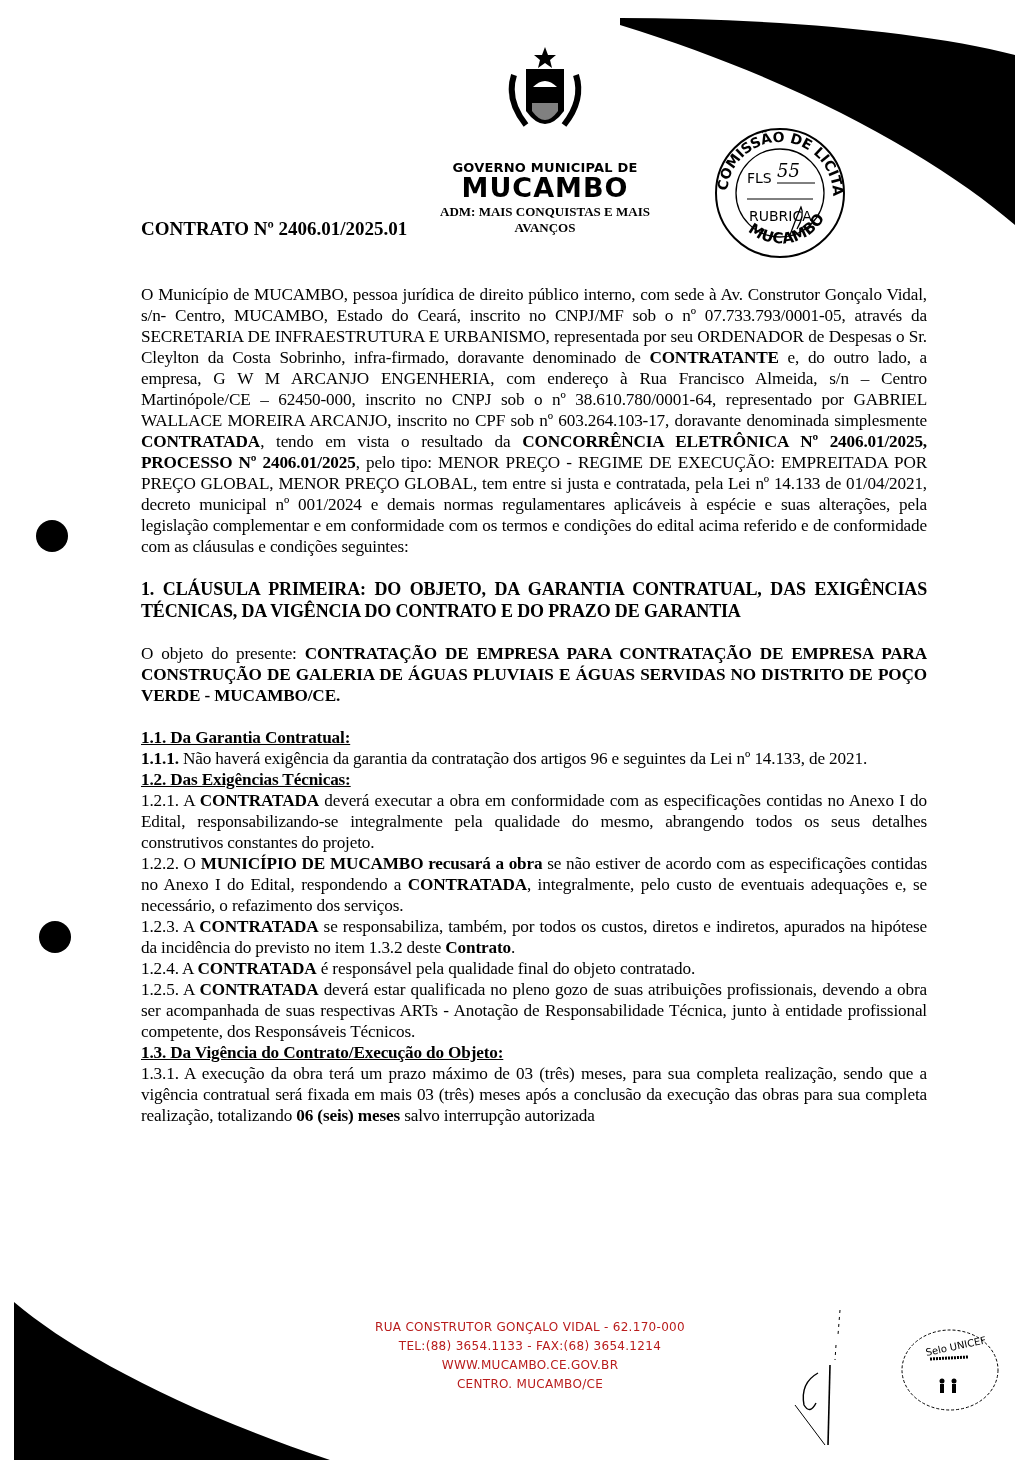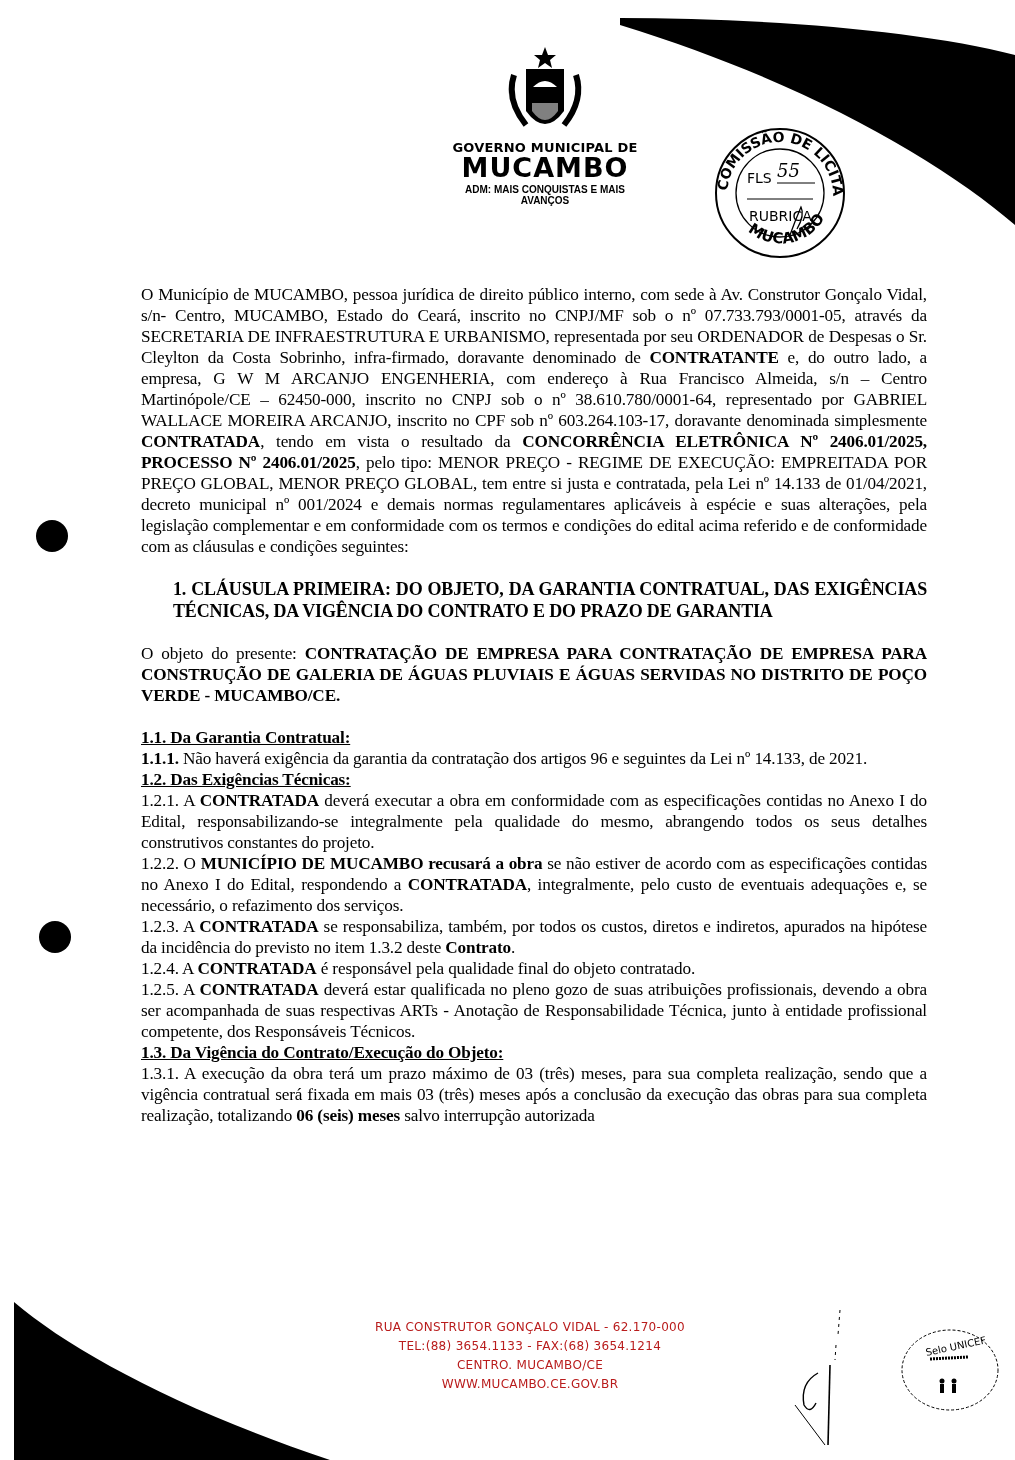--- a/index.html
+++ b/index.html
@@ -2,29 +2,29 @@
 <html><head>
 <meta charset="utf-8">
 <style>
   html, body { margin:0; padding:0; background:#fff; }
   body { width:1015px; height:1460px; position:relative; overflow:hidden; font-family:"Liberation Serif", serif; color:#000; }
   .swoosh-top { position:absolute; left:0; top:0; width:1015px; height:260px; }
   .swoosh-bottom { position:absolute; left:0; top:1240px; width:340px; height:220px; }
   .punch { position:absolute; width:32px; height:32px; border-radius:50%; background:#000; }
   .logo { position:absolute; left:440px; top:45px; width:210px; text-align:center; }
   .logo svg { display:block; margin:0 auto; }
-  .logo .gov { font-family:"DejaVu Sans", sans-serif; font-weight:bold; font-size:13px; letter-spacing:0.2px; margin-top:0; }
+  .logo .gov { font-family:"DejaVu Sans", sans-serif; font-weight:bold; font-size:13px; letter-spacing:0.2px; margin-top:20px; }
   .logo .city { font-family:"DejaVu Sans", sans-serif; font-weight:bold; font-size:27px; line-height:26px; letter-spacing:1px; }
-  .logo .slogan { font-family:Liberation Sans, sans-serif; font-weight:bold; font-size:10px; margin-top:3px; }
+  .logo .slogan { font-family:Liberation Serif, serif; font-weight:bold; font-size:13px; margin-top:3px; }
   .stamp { position:absolute; left:705px; top:125px; width:150px; height:135px; }
   .titles { position:absolute; left:141px; top:218px; font-weight:bold; font-size:19px; line-height:22px; }
   .content { position:absolute; left:141px; top:284px; width:786px; font-size:17.2px; line-height:21px; text-align:justify; letter-spacing:-0.15px; }
   .content p { margin:0; }
   .content .gap { height:21px; }
-  .content .clause { font-weight:bold; font-size:18px; line-height:22px;margin-left:32px; }
+  .content .clause { font-weight:bold; font-size:18px; line-height:22px; }
   .content .h { font-weight:bold;text-decoration:underline; }
   b { font-weight:bold; }
   .footer { position:absolute; left:320px; top:1318px; width:420px; text-align:center; font-family:"DejaVu Sans", sans-serif; font-size:12px; line-height:19px; letter-spacing:0.3px; color:#b91c1c; }
   .signature { position:absolute; left:790px; top:1305px; width:60px; height:140px; }
   .seal { position:absolute; left:898px; top:1325px; width:105px; height:90px; }
 </style>
 </head>
 <body>
 
 <svg class="swoosh-top" viewBox="0 0 1015 260">
@@ -63,20 +63,21 @@
   <text font-family="DejaVu Sans, sans-serif" font-size="15" font-weight="bold"><textPath href="#arcBot" startOffset="22">MUCAMBO</textPath></text>
   <text x="42" y="58" font-family="DejaVu Sans, sans-serif" font-size="14">FLS</text>
   <text x="72" y="52" font-family="DejaVu Serif, serif" font-size="18" font-style="italic">55</text>
   <line x1="72" y1="58" x2="110" y2="58" stroke="#000" stroke-width="1"></line>
   <line x1="42" y1="74" x2="108" y2="74" stroke="#000" stroke-width="1"></line>
   <text x="44" y="96" font-family="DejaVu Sans, sans-serif" font-size="14">RUBRICA</text>
   <path d="M92 104 Q100 90 96 82 Q90 96 85 110" stroke="#000" stroke-width="1.3" fill="none"></path>
 </svg>
 
 <div class="titles">
+  <div>CONTRATO Nº 2406.01/2025.01</div>
 </div>
 
 <div class="content">
   <p><span>O Município de MUCAMBO, pessoa jurídica de direito público interno, com sede à Av. Construtor Gonçalo Vidal, s/n- Centro, MUCAMBO, Estado do Ceará, inscrito no CNPJ/MF sob o nº 07.733.793/0001-05, através da SECRETARIA DE INFRAESTRUTURA E URBANISMO, representada por seu ORDENADOR de Despesas o Sr. Cleylton da Costa Sobrinho, infra-firmado, doravante denominado de </span><b>CONTRATANTE</b><span> e, do outro lado, a empresa, G W M ARCANJO ENGENHERIA, com endereço à Rua Francisco Almeida, s/n – Centro Martinópole/CE – 62450-000, inscrito no CNPJ sob o nº 38.610.780/0001-64, representado por GABRIEL WALLACE MOREIRA ARCANJO, inscrito no CPF sob nº 603.264.103-17, doravante denominada simplesmente </span><b>CONTRATADA</b><span>, tendo em vista o resultado da </span><b>CONCORRÊNCIA ELETRÔNICA Nº 2406.01/2025, PROCESSO Nº 2406.01/2025</b><span>, pelo tipo: MENOR PREÇO - REGIME DE EXECUÇÃO: EMPREITADA POR PREÇO GLOBAL, MENOR PREÇO GLOBAL, tem entre si justa e contratada, pela Lei nº 14.133 de 01/04/2021, decreto municipal nº 001/2024 e demais normas regulamentares aplicáveis à espécie e suas alterações, pela legislação complementar e em conformidade com os termos e condições do edital acima referido e de conformidade com as cláusulas e condições seguintes:</span></p>
   <div class="gap"></div>
   <p class="clause">1. CLÁUSULA PRIMEIRA: DO OBJETO, DA GARANTIA CONTRATUAL, DAS EXIGÊNCIAS TÉCNICAS, DA VIGÊNCIA DO CONTRATO E DO PRAZO DE GARANTIA</p>
   <div class="gap"></div>
   <p><span>O objeto do presente: </span><b>CONTRATAÇÃO DE EMPRESA PARA CONTRATAÇÃO DE EMPRESA PARA CONSTRUÇÃO DE GALERIA DE ÁGUAS PLUVIAIS E ÁGUAS SERVIDAS NO DISTRITO DE POÇO VERDE - MUCAMBO/CE.</b></p>
   <div class="gap"></div>
   <p class="h">1.1. Da Garantia Contratual:</p>
@@ -87,22 +88,22 @@
   <p><span>1.2.3. A </span><b>CONTRATADA</b><span> se responsabiliza, também, por todos os custos, diretos e indiretos, apurados na hipótese da incidência do previsto no item 1.3.2 deste </span><b>Contrato</b><span>.</span></p>
   <p><span>1.2.4. A </span><b>CONTRATADA</b><span> é responsável pela qualidade final do objeto contratado.</span></p>
   <p><span>1.2.5. A </span><b>CONTRATADA</b><span> deverá estar qualificada no pleno gozo de suas atribuições profissionais, devendo a obra ser acompanhada de suas respectivas ARTs - Anotação de Responsabilidade Técnica, junto à entidade profissional competente, dos Responsáveis Técnicos.</span></p>
   <p class="h">1.3. Da Vigência do Contrato/Execução do Objeto:</p>
   <p><span>1.3.1. A execução da obra terá um prazo máximo de 03 (três) meses, para sua completa realização, sendo que a vigência contratual será fixada em mais 03 (três) meses após a conclusão da execução das obras para sua completa realização, totalizando </span><b>06 (seis) meses</b><span> salvo interrupção autorizada</span></p>
 </div>
 
 <div class="footer">
   <div>RUA CONSTRUTOR GONÇALO VIDAL - 62.170-000</div>
   <div>TEL:(88) 3654.1133 - FAX:(68) 3654.1214</div>
+  <div>WWW.MUCAMBO.CE.GOV.BR</div>
   <div>CENTRO. MUCAMBO/CE</div>
-  <div>WWW.MUCAMBO.CE.GOV.BR</div>
 </div>
 
 <svg class="signature" viewBox="0 0 60 140">
   <path d="M50 5 L48 30 M46 40 L45 55" stroke="#000" stroke-width="1" stroke-dasharray="3,4" fill="none"></path>
   <path d="M40 60 L38 140" stroke="#000" stroke-width="1.6" fill="none"></path>
   <path d="M28 68 Q10 78 14 100 Q20 110 26 98" stroke="#000" stroke-width="1.4" fill="none"></path>
   <path d="M5 100 L35 140" stroke="#000" stroke-width="1" fill="none"></path>
 </svg>
 
 <svg class="seal" viewBox="0 0 105 90">

